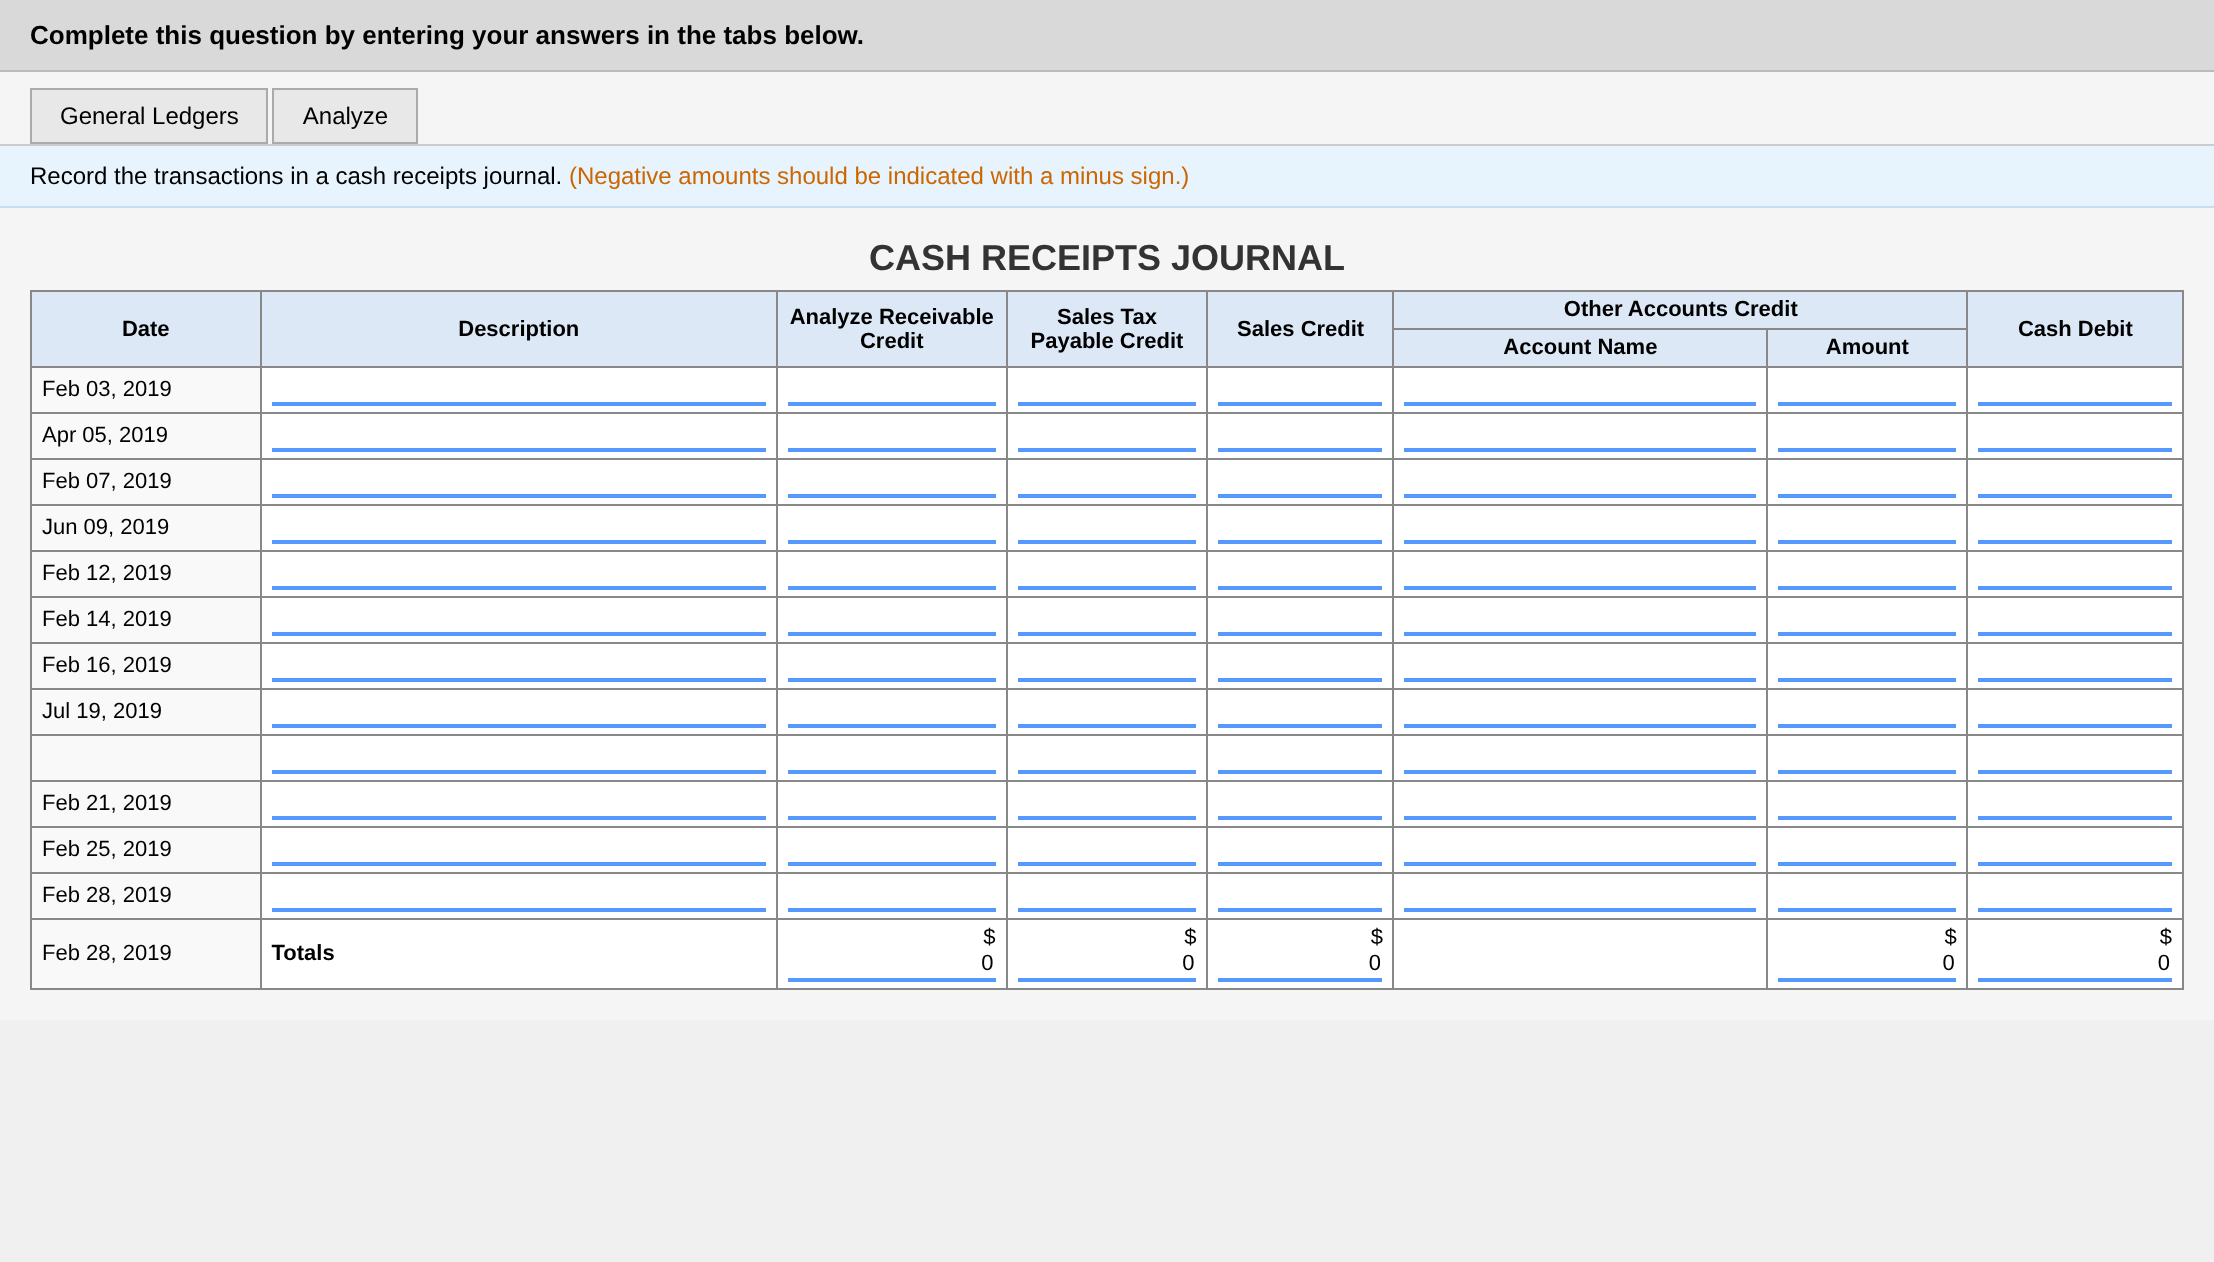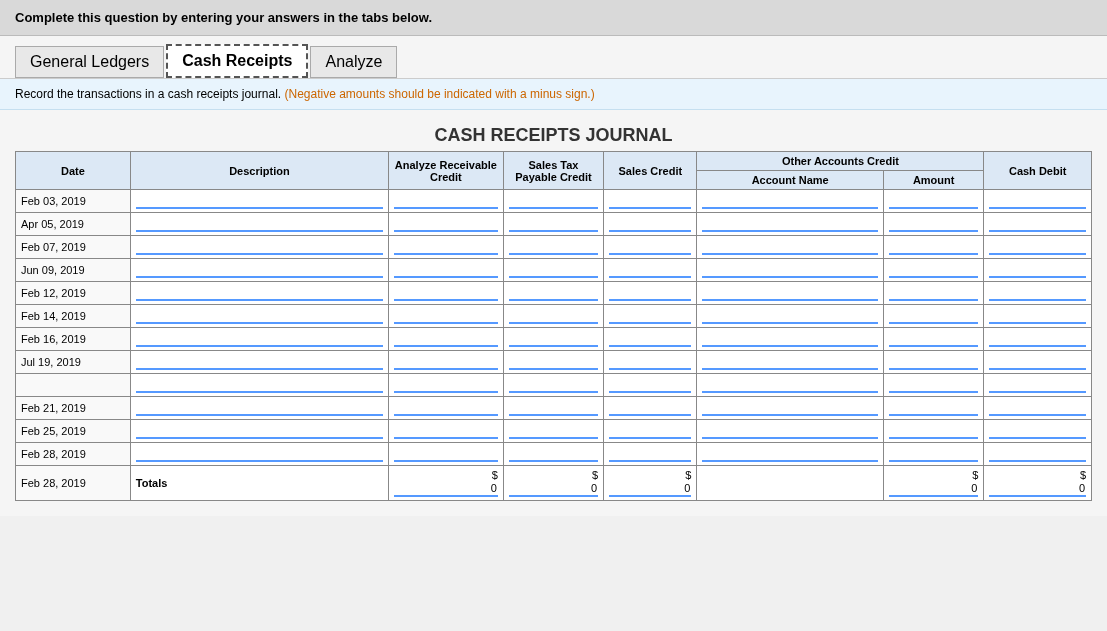--- a/index.html
+++ b/index.html
@@ -20,21 +20,21 @@
       background: #f5f5f5;
       border-bottom: 1px solid #ccc;
       gap: 0;
     }
 
     .tab {
       padding: 6px 14px;
       border: 1px solid #aaa;
       background: #f0f0f0;
       cursor: pointer;
-      font-size: 16px;
+      font-size: 12px;
       margin-right: 2px;
     }
 
     .tab.active {
       background: #fff;
       border-bottom: 1px solid #fff;
       border: 2px dashed #555;
       font-weight: bold;
     }
 
@@ -188,23 +188,20 @@
 </head>
 <body>
 
 <div class="instruction-bar">
   <span>Complete this question by entering your answers in the tabs below.</span>
 </div>
 
 <div class="tabs-bar">
   <div class="tab inactive">
     <span>General Ledgers</span>
-  </div>
-  <div class="tab active">
-    <span>Cash Receipts</span>
   </div>
   <div class="tab inactive">
     <span>Analyze</span>
   </div>
 </div>
 
 <div class="info-bar">
   <span>Record the transactions in a cash receipts journal.</span>
   <span class="highlight">(Negative amounts should be indicated with a minus sign.)</span>
 </div>

